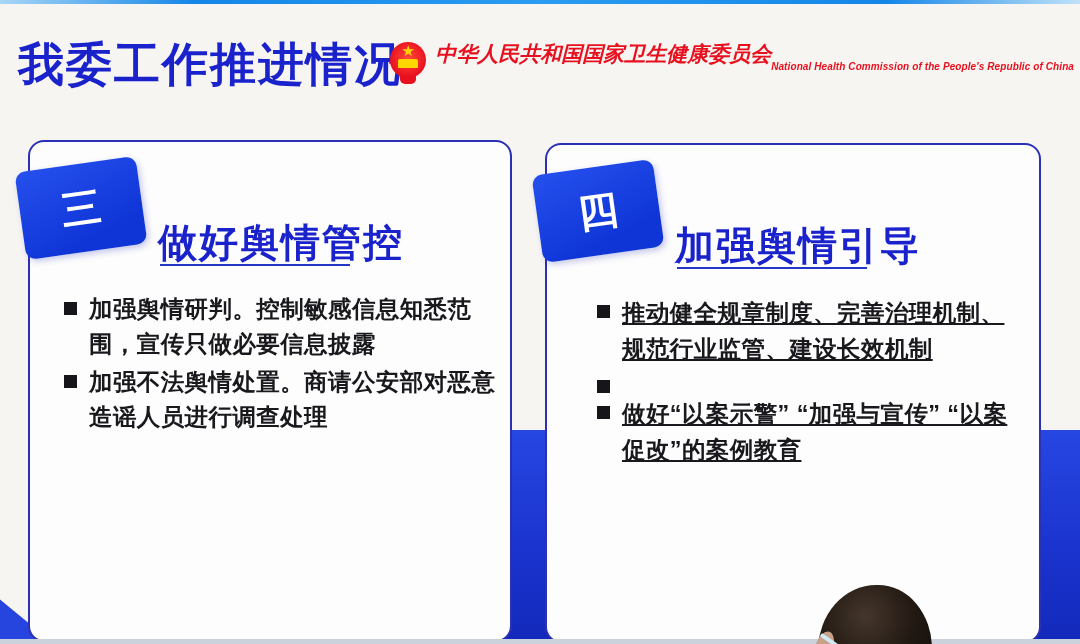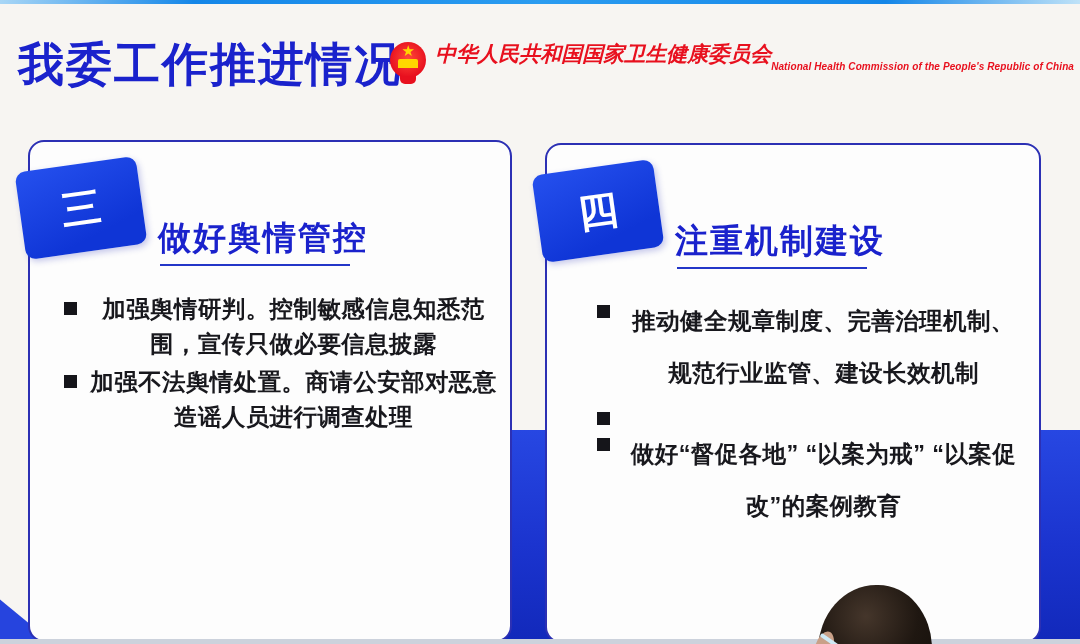--- a/index.html
+++ b/index.html
@@ -73,42 +73,42 @@
   .badge{
     position:absolute;left:-10px;top:22px;width:122px;height:88px;
     background:linear-gradient(160deg,#2550ee 0%,var(--badge-blue,#0f35d6) 75%);
     border-radius:10px;transform:rotate(-8deg);
     display:flex;align-items:center;justify-content:center;
     color:#ffffff;font-size:40px;font-weight:700;
     box-shadow:2px 3px 6px rgba(30,40,180,0.25);
   }
   .card-title{
     position:absolute;left:128px;top:74px;
-    font-size:33px;font-weight:800;letter-spacing:2px;
+    font-size:39px;font-weight:800;letter-spacing:2px;
     color:var(--accent-blue,#1c24cc);white-space:nowrap;
   }
   .title-underline{
     position:absolute;left:130px;top:122px;width:190px;height:2px;
     background:#2336c8;
   }
   ul.bullets{
     position:absolute;top:150px;left:34px;right:12px;
     list-style:none;margin:0;padding:0;
   }
   .card-right ul.bullets{left:50px;right:14px;}
   ul.bullets li{display:flex;margin:0 0 3px 0;}
   .marker{
     width:13px;height:13px;background:#15151a;
     margin:10px 12px 0 0;flex:0 0 13px;
   }
   .btext{
     font-size:23.5px;font-weight:700;color:var(--body-text,#18181d);
-    letter-spacing:0.4px;line-height:35px;text-align:center;
+    letter-spacing:0.4px;line-height:35px;text-align:left;
   }
-  .card-right .btext{line-height:52px;}
+  .card-right .btext{line-height:36px;text-decoration:underline;}
   
   .person{position:absolute;left:818px;top:585px;width:120px;height:120px;z-index:4;}
   .head{
     position:absolute;left:0;top:0;width:114px;height:112px;
     border-radius:52% 48% 50% 50% / 60% 58% 42% 42%;
     background:radial-gradient(circle at 42% 28%, #45362b 0%, #1f1711 50%, #120d09 100%);
   }
   .skin{
     position:absolute;left:-3px;top:46px;width:18px;height:34px;border-radius:50%;
     background:#c9a088;transform:rotate(18deg);
@@ -158,36 +158,36 @@
 
         <li>
           <span class="marker"></span>
           <span class="btext">加强不法舆情处置。商请公安部对恶意造谣人员进行调查处理</span>
         </li>
       </ul>
   </div>
 
   <div class="card card-right">
     <div class="badge">四</div>
-    <div class="card-title">注重机制建设</div>
+    <div class="card-title">加强舆情引导</div>
     <div class="title-underline"></div>
     <ul class="bullets">
 
         <li>
           <span class="marker"></span>
           <span class="btext">推动健全规章制度、完善治理机制、规范行业监管、建设长效机制</span>
         </li>
 
         <li>
           <span class="marker"></span>
         </li>
 
         <li>
           <span class="marker"></span>
-          <span class="btext">做好“督促各地” “以案为戒” “以案促改”的案例教育</span>
+          <span class="btext">做好“以案示警” “加强与宣传” “以案促改”的案例教育</span>
         </li>
 
       </ul>
   </div>
 
   <div class="bottom-strip"></div>
 
   <div class="person">
     <div class="head"></div>
     <div class="skin"></div>

